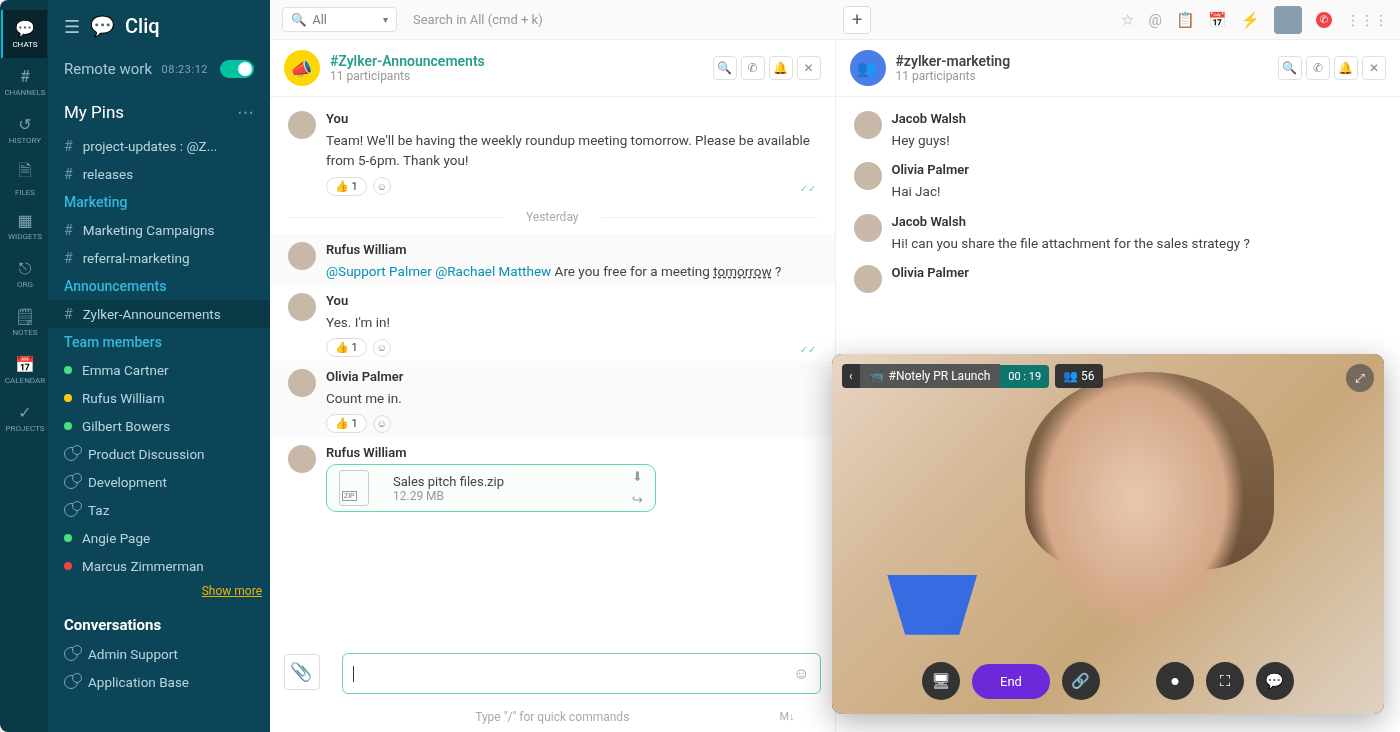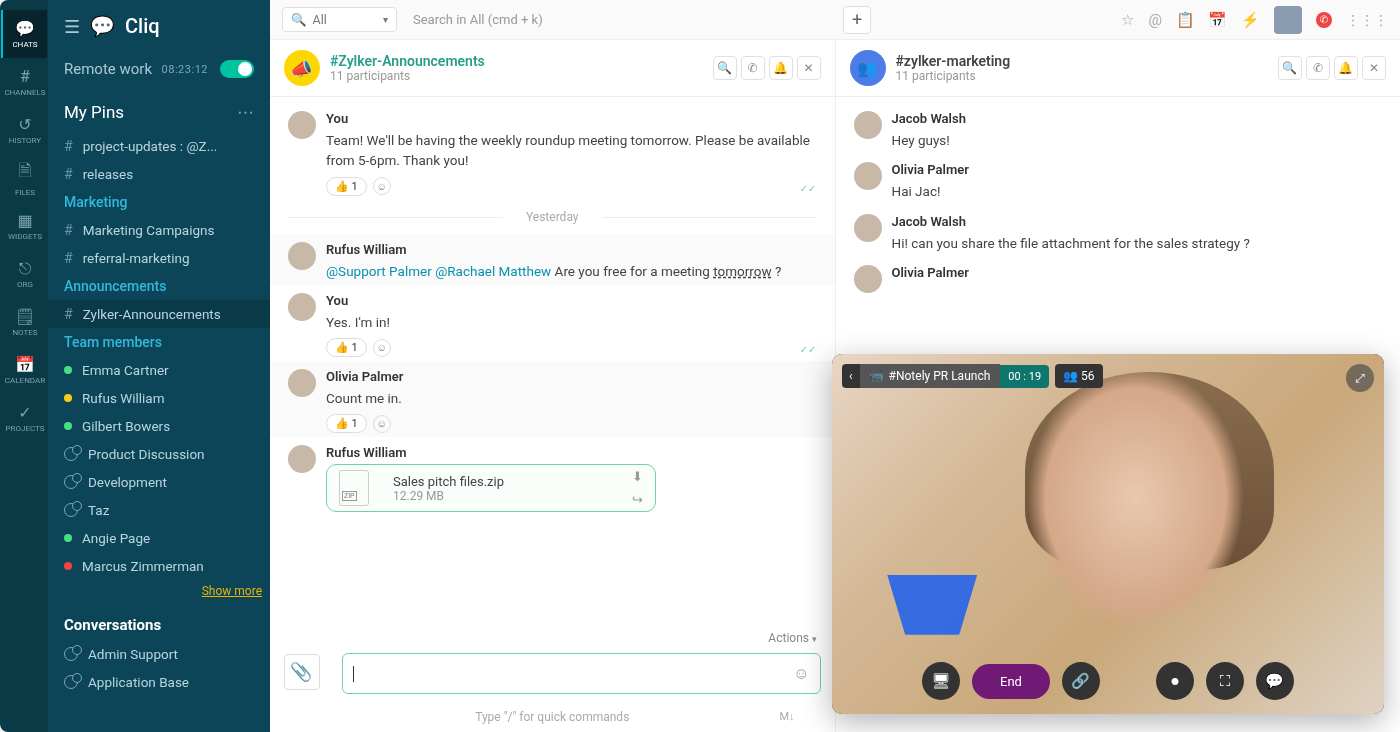--- a/index.html
+++ b/index.html
@@ -93,21 +93,21 @@
 .vtop{position:absolute;top:10px;left:10px;display:flex;gap:0;align-items:center;color:#fff;font-size:12px}
 .vchip{background:#333;padding:5px 8px;display:flex;align-items:center;gap:4px}
 .vchip:first-child{border-radius:4px 0 0 4px;padding:5px 7px}
 .vname{background:#555;padding:5px 10px}
 .vtime{background:#0f766e;padding:5px 8px;border-radius:0 4px 4px 0;font-size:11px}
 .vcount{background:#333;padding:5px 8px;border-radius:4px;margin-left:6px;display:flex;gap:3px;align-items:center}
 .vexpand{position:absolute;top:10px;right:10px;width:28px;height:28px;background:rgba(80,80,80,.7);border-radius:50%;display:flex;align-items:center;justify-content:center;color:#fff;font-size:12px}
 .vctrls{position:absolute;bottom:14px;left:0;right:0;display:flex;justify-content:center;gap:12px;align-items:center}
 .vbtn{width:38px;height:38px;border-radius:50%;background:#333;display:flex;align-items:center;justify-content:center;color:#fff;font-size:15px;cursor:pointer}
 .vbtn.right{margin-left:44px}
-.endbtn{background:#701a75;padding:10px 28px;border-radius:20px;color:#fff;font-size:13px;cursor:pointer}
+.endbtn{background:#6d28d9;padding:10px 28px;border-radius:20px;color:#fff;font-size:13px;cursor:pointer}
 .vbg{width:100%;height:100%;background:linear-gradient(135deg,#e8d5c4 0%,#d4b896 30%,#c9a87a 60%,#dfd2c3 100%);position:relative}
 .vbg::before{content:'';position:absolute;left:10%;bottom:22%;width:90px;height:60px;background:#2563eb;clip-path:polygon(20% 100%,80% 100%,100% 0,0 0);opacity:.9}
 .person{position:absolute;inset:0;background:radial-gradient(ellipse 180px 220px at 55% 40%,#e8c8b0 0%,#d4a888 50%,transparent 60%)}
 .hair{position:absolute;top:5%;left:35%;width:45%;height:55%;background:linear-gradient(180deg,#8a6d4f 0%,#6b5038 100%);border-radius:50% 50% 30% 30%}
 
 @keyframes blink{50%{opacity:0}}
 </style>
 </head>
 <body>
 
@@ -334,21 +334,20 @@
                     <div class="fs">12.29 MB</div>
                   </div>
                   <div class="facts">
                     <span>⬇</span>
                     <span>↪</span>
                   </div>
                 </div>
               </div>
             </div>
           </div>
-        <div class="actions"><span>Actions</span> <span style="font-size:9px">▾</span></div>
         <div class="crow">
           <div class="attach">📎</div>
           <div class="composer" style="flex:1">
             <div class="cinput"><span class="cursor"></span></div>
             <span style="color:#999;font-size:16px">☺</span>
           </div>
         </div>
         <div class="hint"><span>Type "/" for quick commands</span><span class="md">M↓</span></div>
       </div>
 

